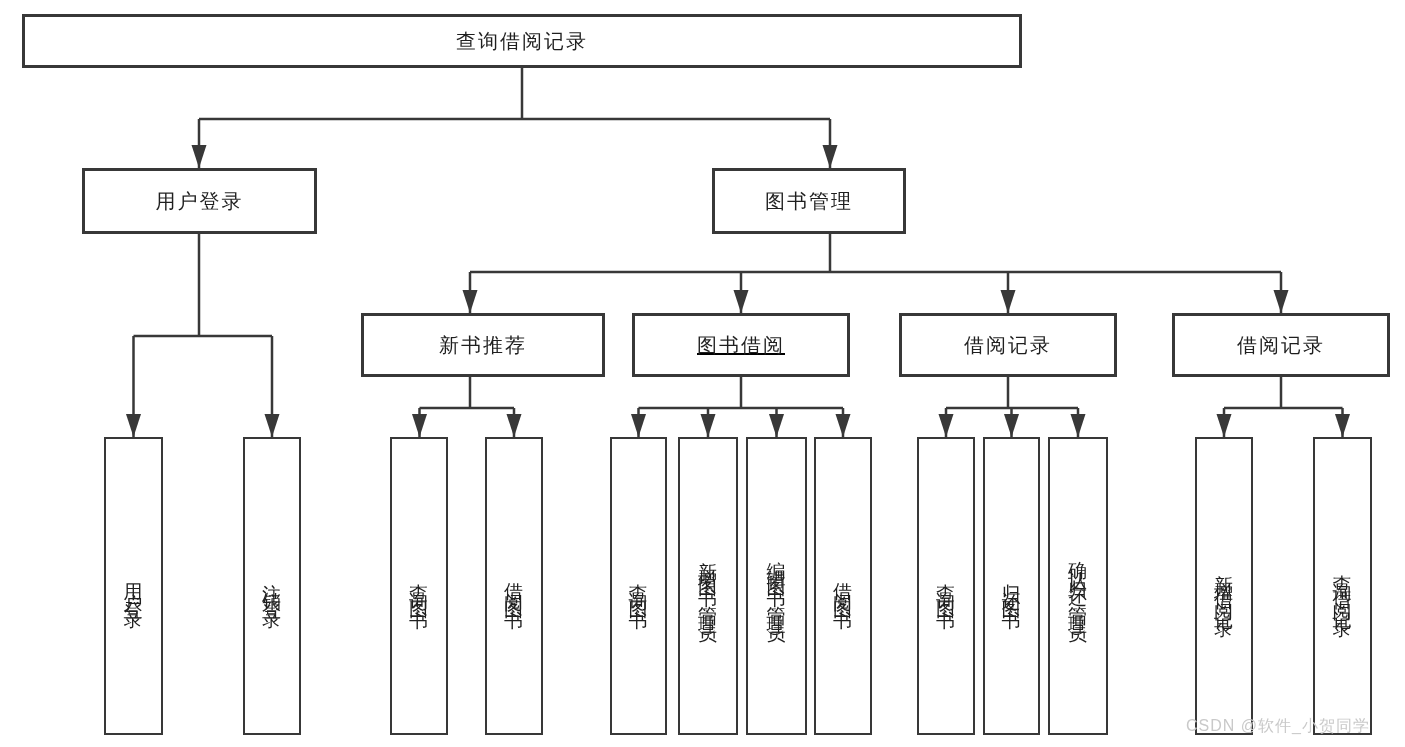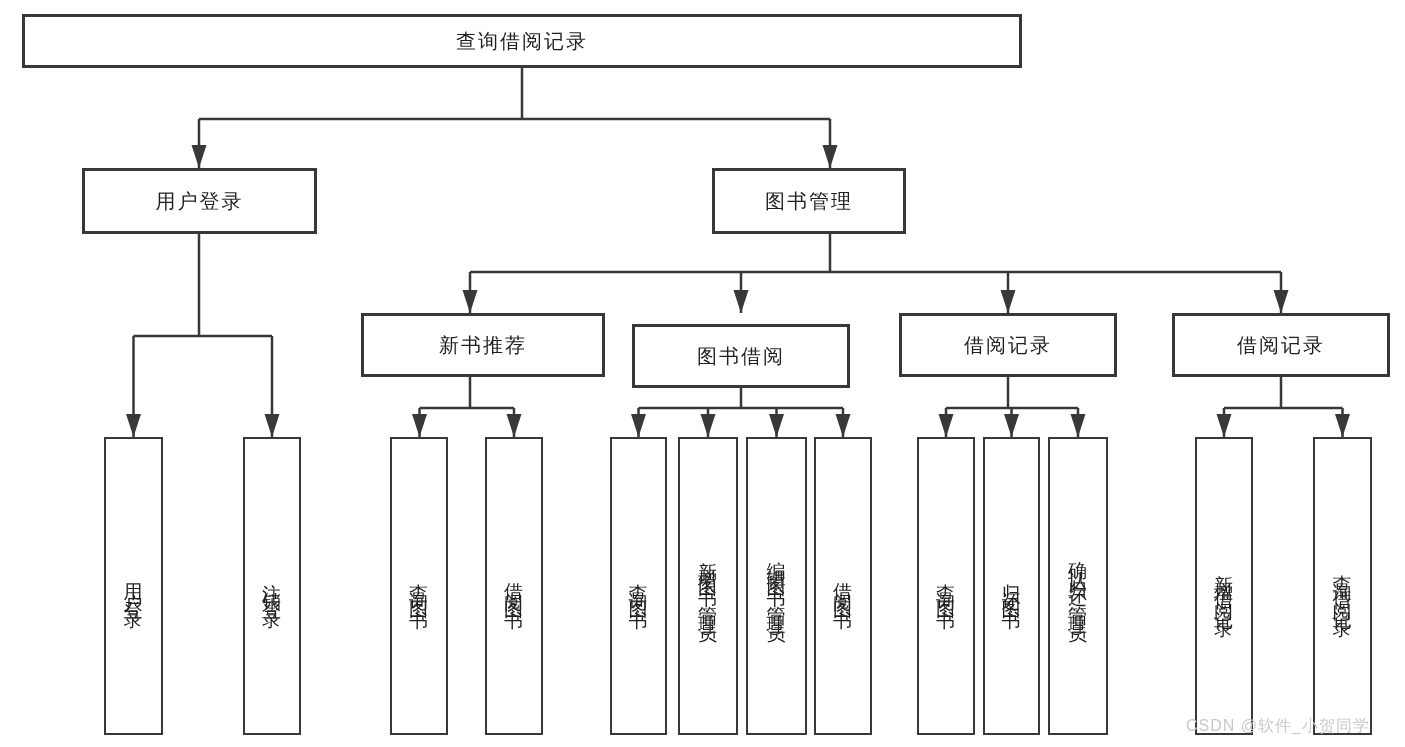--- a/index.html
+++ b/index.html
@@ -34,21 +34,21 @@
     line-height:1;
     white-space:normal;
   }
   
   #n-root{left:22px;top:14px;width:1000px;height:54px;}
   
   #n-l2-0{left:82px;top:168px;width:235px;height:66px;}
   #n-l2-1{left:712px;top:168px;width:194px;height:66px;}
   
   #n-l3-0{left:361px;top:313px;width:244px;height:64px;}
-  #n-l3-1{left:632px;top:324px;width:218px;height:64px;}
+  #n-l3-1{left:632px;top:313px;width:218px;height:64px;text-decoration:underline;}
   #n-l3-2{left:899px;top:313px;width:218px;height:64px;}
   #n-l3-3{left:1172px;top:313px;width:218px;height:64px;}
   
   .node.v{top:437px;height:298px;}
   #n-ul-0{left:104px;width:59px;}
   #n-ul-1{left:243px;width:58px;}
   #n-nb-0{left:390px;width:58px;}
   #n-nb-1{left:485px;width:58px;}
   #n-bb-0{left:610px;width:57px;}
   #n-bb-1{left:678px;width:60px;}

